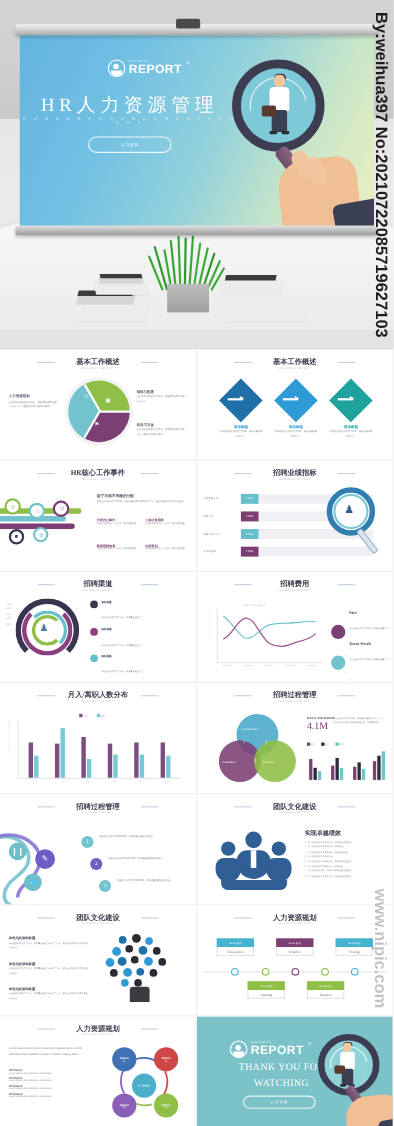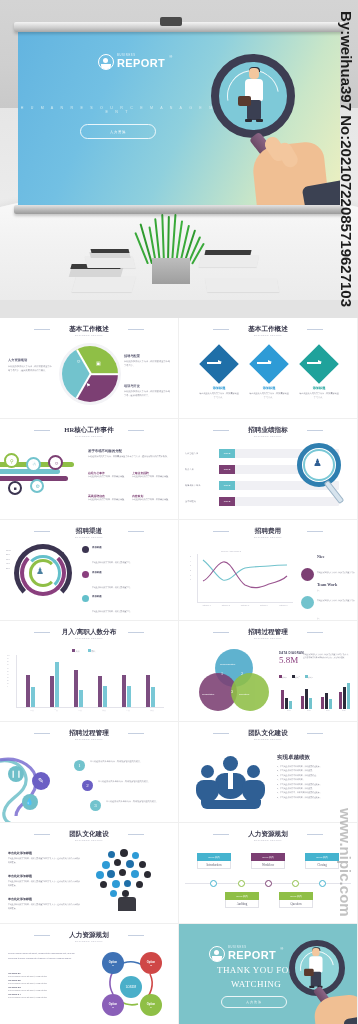--- a/index.html
+++ b/index.html
@@ -244,20 +244,21 @@
     <div class="screen-clip"></div>
     <div class="slide-hero">
       <div class="logo-wrap">
         <div class="logo-mark"></div>
         <div class="logo-txt">
           <span class="logo-small">BUSINESS</span>
           <span class="logo-big">REPORT</span>
         </div>
         <span class="logo-reg">®</span>
       </div>
+      <div class="hero-title">HR人力资源管理</div>
       <div class="hero-sub">H U M A N   R E S O U R C E   M A N A G E M E N T</div>
       <div class="hero-btn">人力资源</div>
 
       <div class="mag">
         <div class="mag-inner-ring"></div>
       </div>
       <div class="person">
         <div class="p-hair"></div>
           <div class="p-head"></div>
         <div class="p-body"></div>
@@ -527,21 +528,21 @@
         <span style="position:absolute;left:3px;top:20px;font-size:2.2px;color:#fff;">Consultation</span>
         </div>
       <div class="venn" style="left:52px;top:52px;background:#8fbf46;">
         <span style="position:absolute;left:8px;top:20px;font-size:2.2px;color:#fff;">Innovation</span>
         </div>
       <div style="position:absolute;left:42px;top:50px;font-size:4px;color:#fff;font-family:'Liberation Serif',serif;">1</div>
       <div style="position:absolute;left:62px;top:50px;font-size:4px;color:#fff;font-family:'Liberation Serif',serif;">2</div>
       <div style="position:absolute;left:52px;top:68px;font-size:4px;color:#fff;font-family:'Liberation Serif',serif;">3</div>
       <div style="position:absolute;left:100px;top:30px;width:72px;">
         <div style="font-size:2.8px;font-weight:bold;color:#4b4b63;letter-spacing:.3px;">DATA DIAGRAM</div>
-        <div style="font-size:9px;color:#8a3f7e;font-family:'Liberation Serif',serif;">5.8M</div>
+        <div style="font-size:9px;color:#8a3f7e;font-family:'Liberation Serif',serif;">4.1M</div>
       </div>
       <div class="txt" style="position:absolute;left:124px;top:32px;width:48px;font-size:1.8px;line-height:1.9;">在此处添加您的文字内容，根据需要调整字体与字号大小，建议使用简洁的语言来概括内容要点，方便阅读理解。</div>
       <div style="position:absolute;left:100px;top:54px;display:flex;gap:5px;font-size:1.7px;color:#9a9aa8;">
         <span><i style="display:inline-block;width:2.5px;height:2.5px;background:#7c3f73;"></i> <span>系列一</span></span>
         <span><i style="display:inline-block;width:2.5px;height:2.5px;background:#2b2b3a;"></i> <span>系列二</span></span>
         <span><i style="display:inline-block;width:2.5px;height:2.5px;background:#72c3cd;"></i> <span>系列三</span></span>
       </div>
       <div style="position:absolute;left:100px;top:60px;width:72px;height:28px;">
         <span class="bar" style="left:2px;width:3px;height:19px;background:#7c3f73;"></span>
         <span class="bar" style="left:6px;width:3px;height:11px;background:#2b2b3a;"></span>

